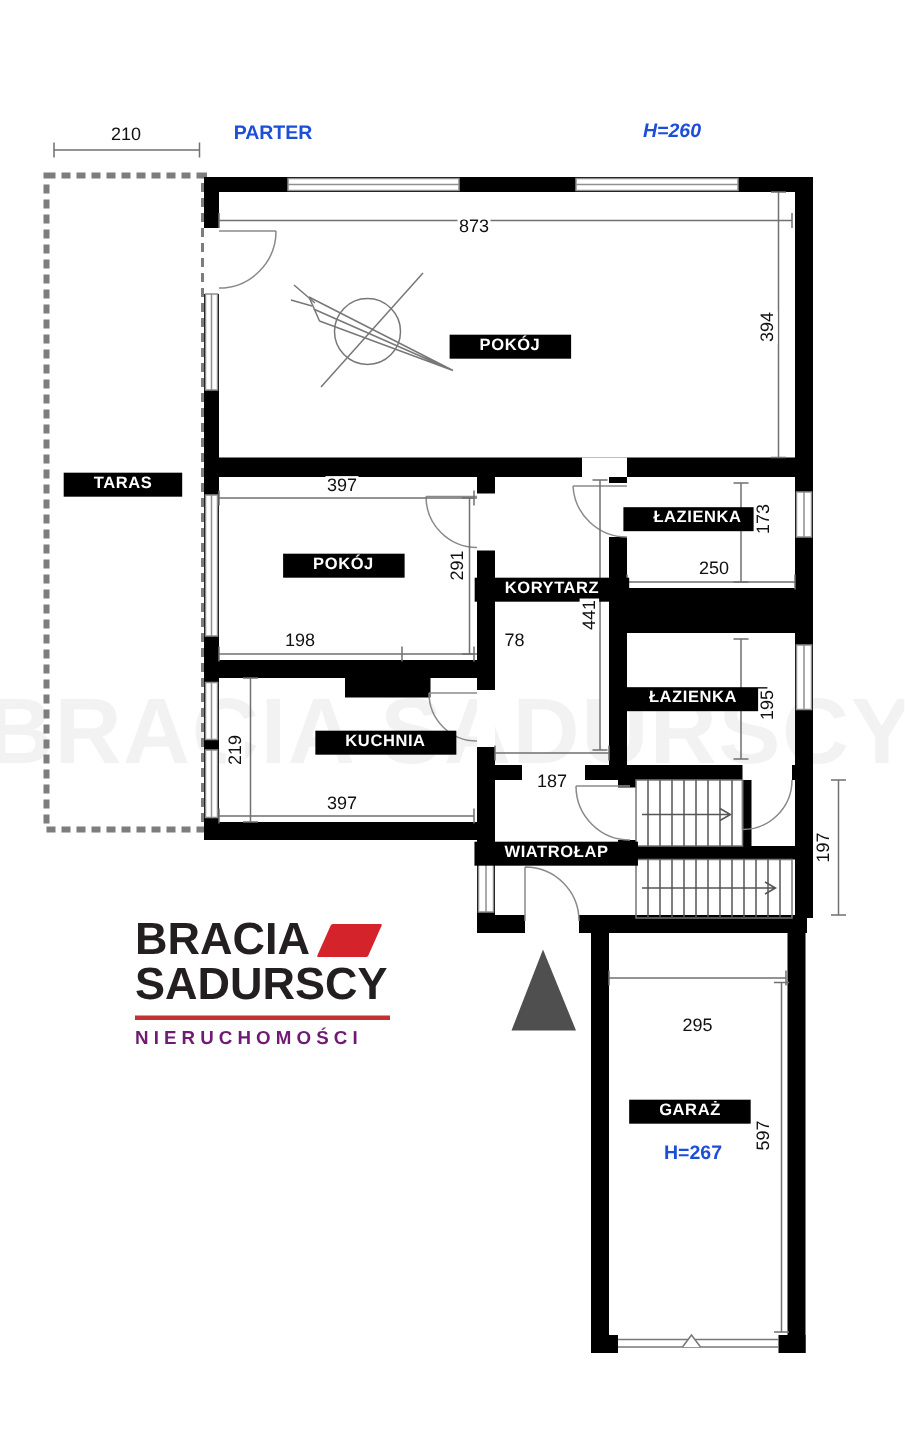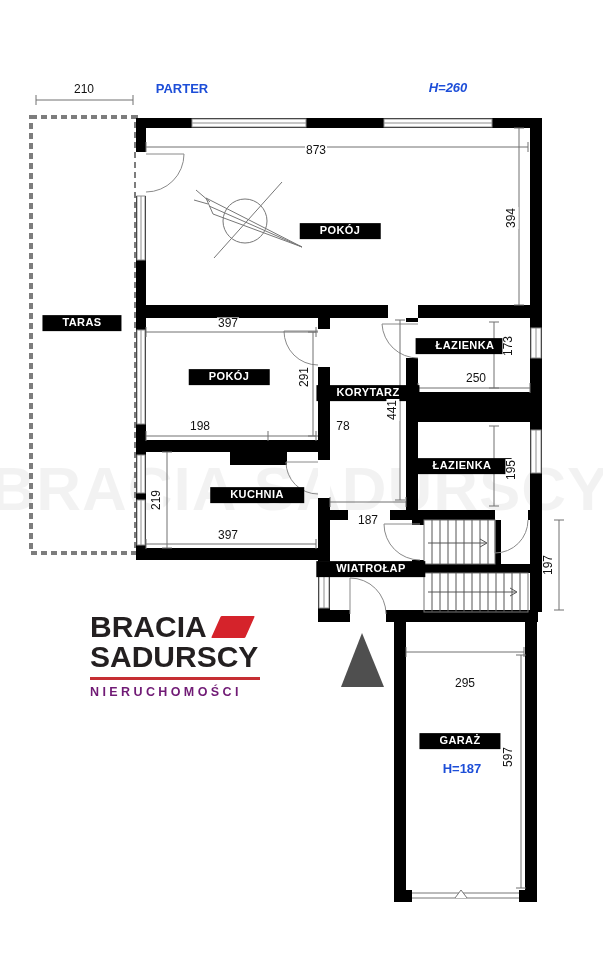--- a/index.html
+++ b/index.html
@@ -163,21 +163,21 @@
       <path d="M210,202 L196,190 M208,204 L194,200"></path>
     </g>
 
     <g>
       <polygon points="362,633 341,687 384,687" fill="#4f4f4f"></polygon>
     </g>
   </svg>
 
   <div class="red-label" style="left:182px; top:88px;">PARTER</div>
   <div class="red-label" style="left:448px; top:87px;font-style:italic;">H=260</div>
-  <div class="red-label" style="left:462px; top:768px;">H=187</div>
+  <div class="red-label" style="left:462px; top:768px;">H=267</div>
 
   <div class="room-label" style="left:340px; top:231px;">POKÓJ</div>
   <div class="room-label" style="left:82px;  top:323px;">TARAS</div>
   <div class="room-label" style="left:229px; top:377px;">POKÓJ</div>
   <div class="room-label" style="left:368px; top:393px;">KORYTARZ</div>
   <div class="room-label" style="left:465px; top:346px;">ŁAZIENKA</div>
   <div class="room-label" style="left:462px; top:466px;">ŁAZIENKA</div>
   <div class="room-label" style="left:233px; top:495px;margin-left:24px;">KUCHNIA</div>
   <div class="room-label" style="left:371px; top:569px;">WIATROŁAP</div>
   <div class="room-label" style="left:460px; top:741px;">GARAŻ</div>

